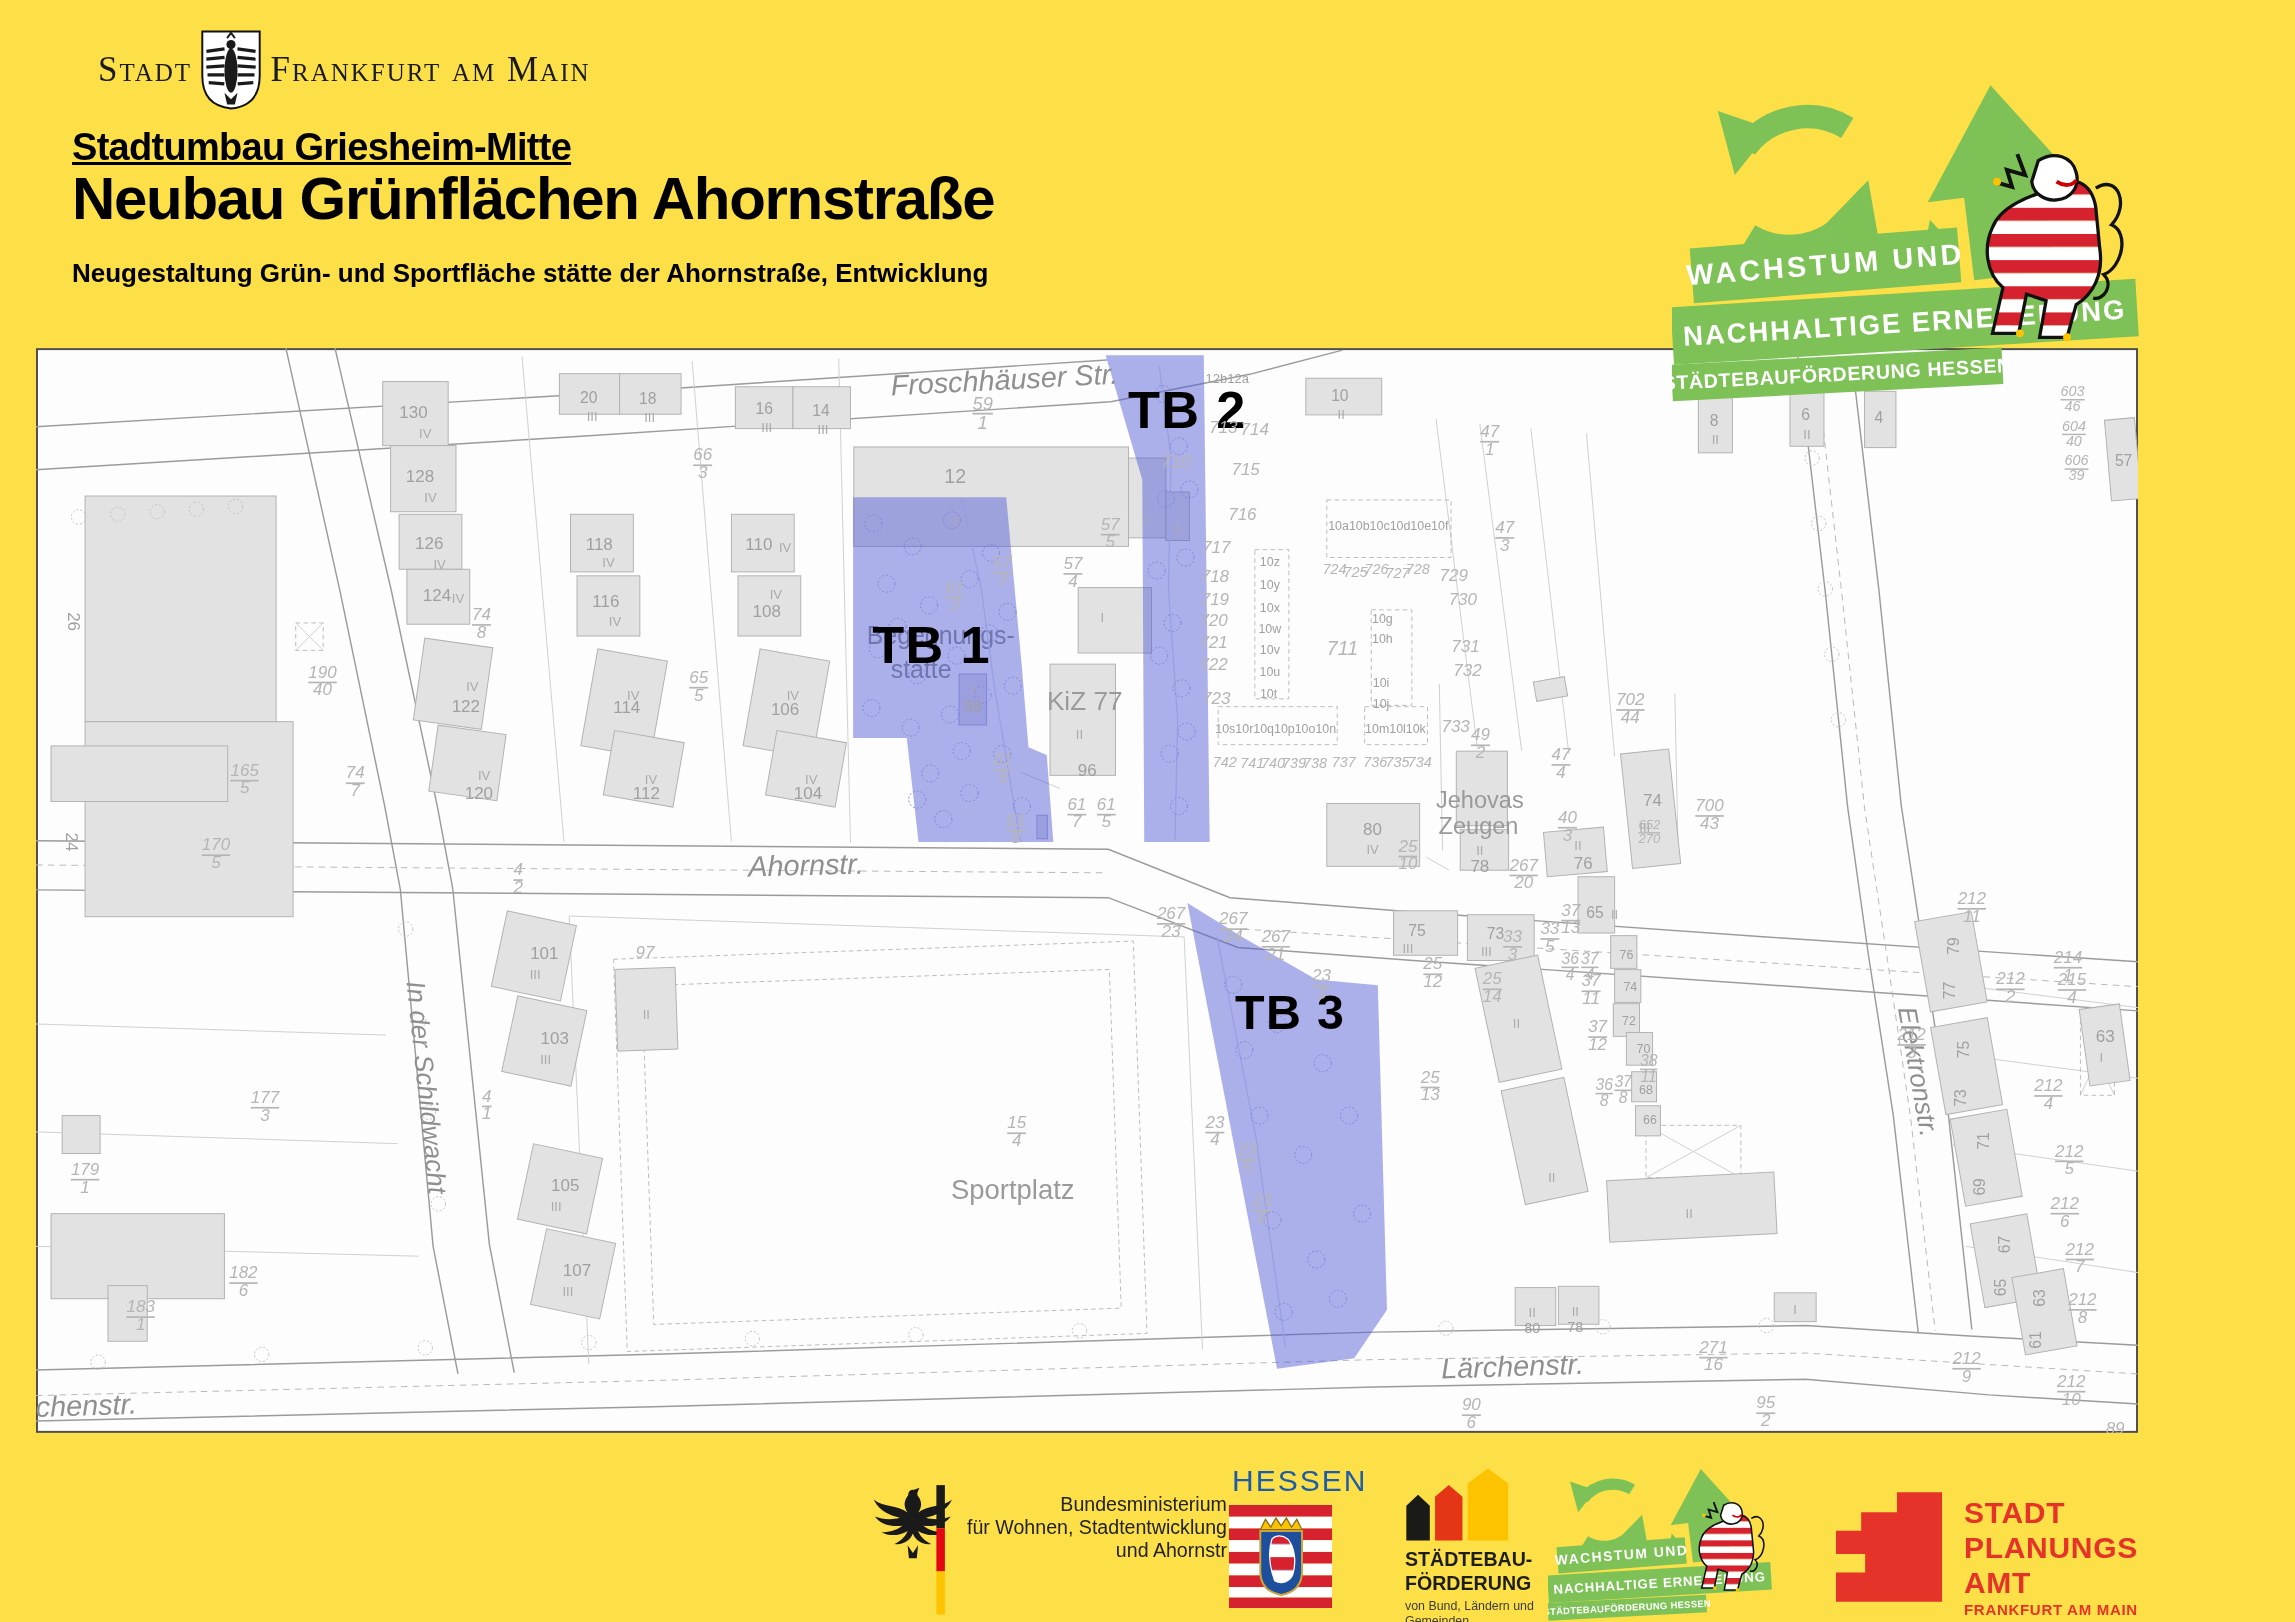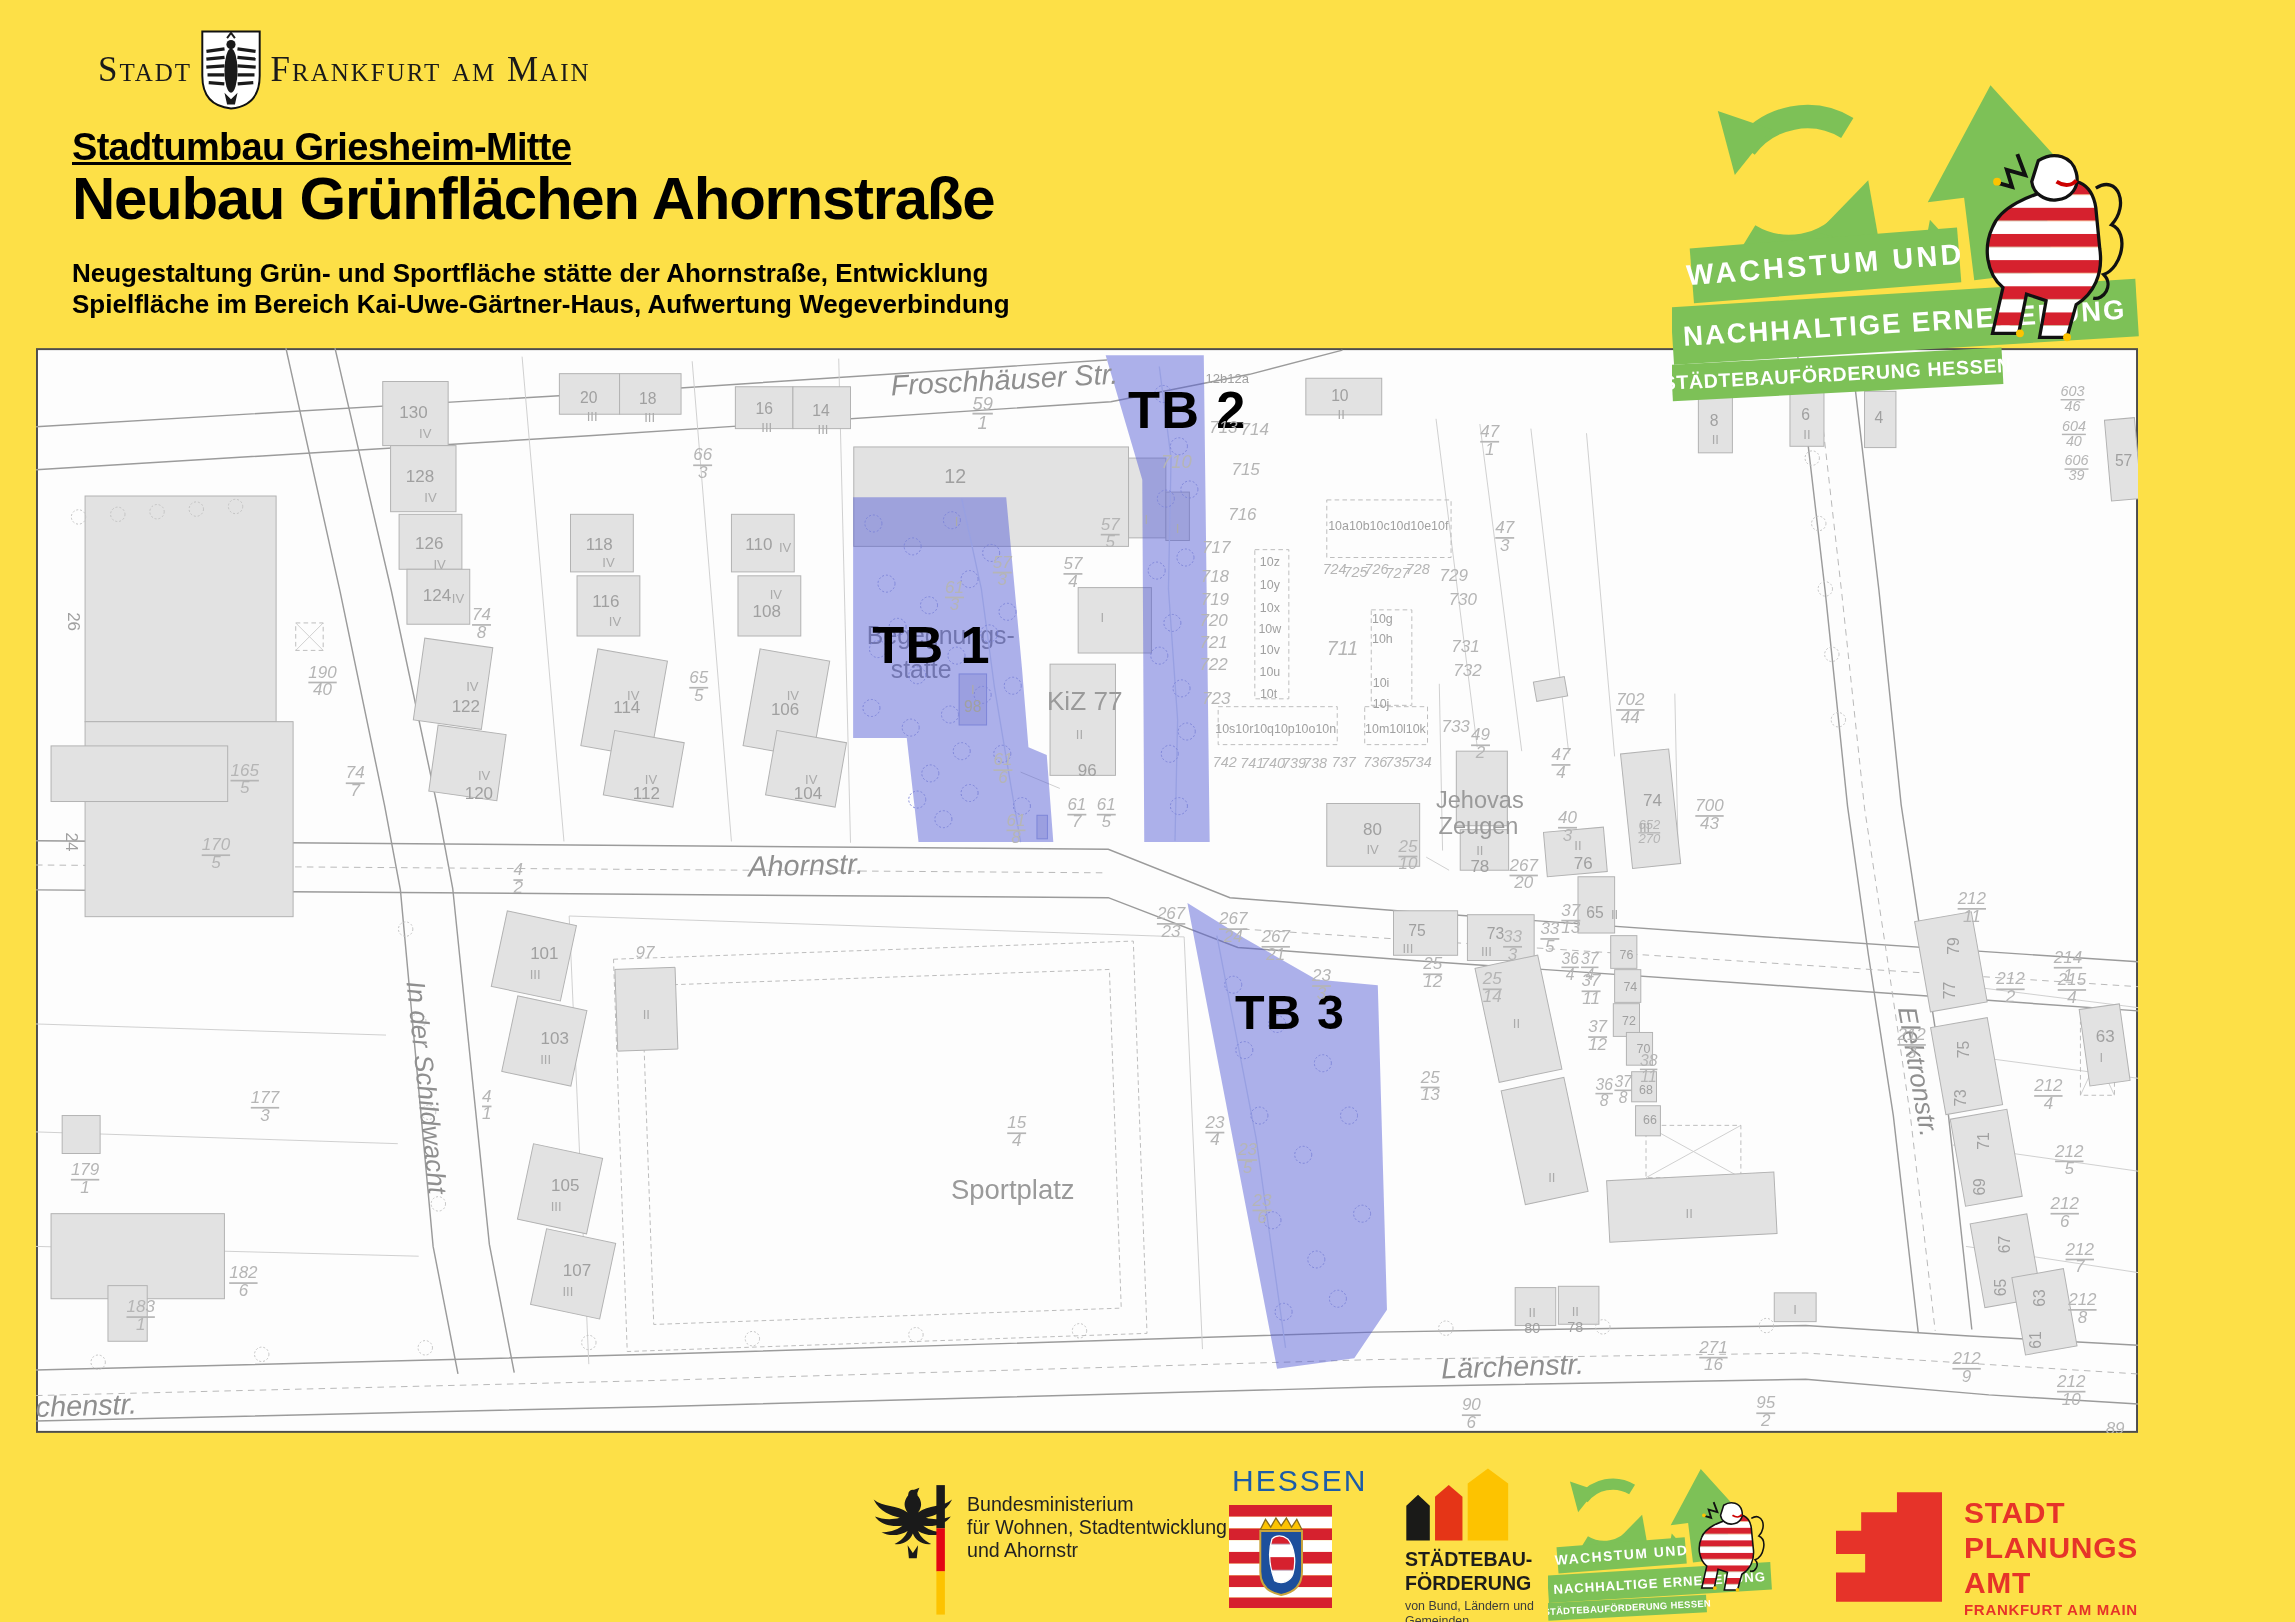--- a/index.html
+++ b/index.html
@@ -7,21 +7,21 @@
         font-family:"Liberation Sans",sans-serif;}
   .abs{position:absolute;}
   
   .city-logo{left:98px;top:30px;display:flex;align-items:center;gap:9.2px;
              font-family:"Liberation Serif",serif;font-variant:small-caps;
              font-size:35px;letter-spacing:2px;color:#1a1a1a;}
   .title1{left:72px;top:126px;font-size:38px;font-weight:bold;color:#000;letter-spacing:-0.7px;text-decoration:underline;}
   .title2{left:72px;top:164px;font-size:60px;font-weight:bold;color:#000;letter-spacing:-1.3px;}
   .subtitle{left:72px;top:258px;font-size:26px;font-weight:bold;color:#000;line-height:31px;}
   
-  .bund-text{left:967px;top:1493px;font-size:19.6px;color:#222;line-height:23px;}
+  .bund-text{left:967px;top:1493px;font-size:19.6px;color:#222;line-height:23px;text-align:right;}
   .hessen-title{left:1232px;top:1464px;font-size:30px;font-weight:normal;letter-spacing:2px;}
   .stb-text{left:1405px;top:1548px;font-size:19.6px;font-weight:bold;color:#1d1d1b;line-height:23.6px;}
   .stb-small{left:1405px;top:1599px;font-size:12.4px;color:#3c3c3b;line-height:15px;font-weight:normal;}
   .spa-text{left:1964px;top:1495px;font-size:30px;font-weight:bold;line-height:35px;letter-spacing:0.7px;}
   .spa-sub{left:1964px;top:1601px;font-size:15px;font-weight:bold;letter-spacing:0.7px;}
   svg text{font-family:"Liberation Sans",sans-serif;}
 </style>
 </head>
 <body>
 
@@ -95,21 +95,20 @@
         <path d="M36,96 L46,106 L56,96 L52,114 L40,114 Z"></path>
       </g>
     </svg>
     <span>Frankfurt am Main</span>
   </div>
 
   <div class="abs title1">Stadtumbau Griesheim-Mitte</div>
   <div class="abs title2">Neubau Grünflächen Ahornstraße</div>
   <div class="abs subtitle">
     <div>Neugestaltung Grün- und Sportfläche stätte der Ahornstraße, Entwicklung</div>
-    <div>Spielfläche im Bereich Kai-Uwe-Gärtner-Haus, Aufwertung Wegeverbindung</div>
   </div>
 
   <svg id="map-svg" class="abs" style="left:36px;top:348px;width:2102px;height:1085px" viewBox="55 532 3213 1658">
     <rect x="56.5" y="533.5" width="3210" height="1655" fill="#fdfdfd" stroke="#4d4d4d" stroke-width="3"></rect>
   <polyline points="55,652 900,602 1692,550" fill="none" stroke="#9b9b9b" stroke-width="2.2"></polyline>
       <polyline points="55,718 900,666 1698,614 1910,572 2052,535" fill="none" stroke="#9b9b9b" stroke-width="2.2"></polyline>
       <polyline points="437,532 520,905 588,1232 612,1360 662,1905 700,2100" fill="none" stroke="#9b9b9b" stroke-width="2.2"></polyline>
       <polyline points="512,532 598,902 668,1230 692,1358 748,1902 786,2098" fill="none" stroke="#9b9b9b" stroke-width="2.2"></polyline>
       <polyline points="55,1285 1694,1298 1880,1372 2160,1394 2700,1432 3268,1470" fill="none" stroke="#9b9b9b" stroke-width="2.2"></polyline>
       <polyline points="55,1360 1694,1372 1892,1448 2160,1468 2700,1505 3268,1545" fill="none" stroke="#9b9b9b" stroke-width="2.2"></polyline>

